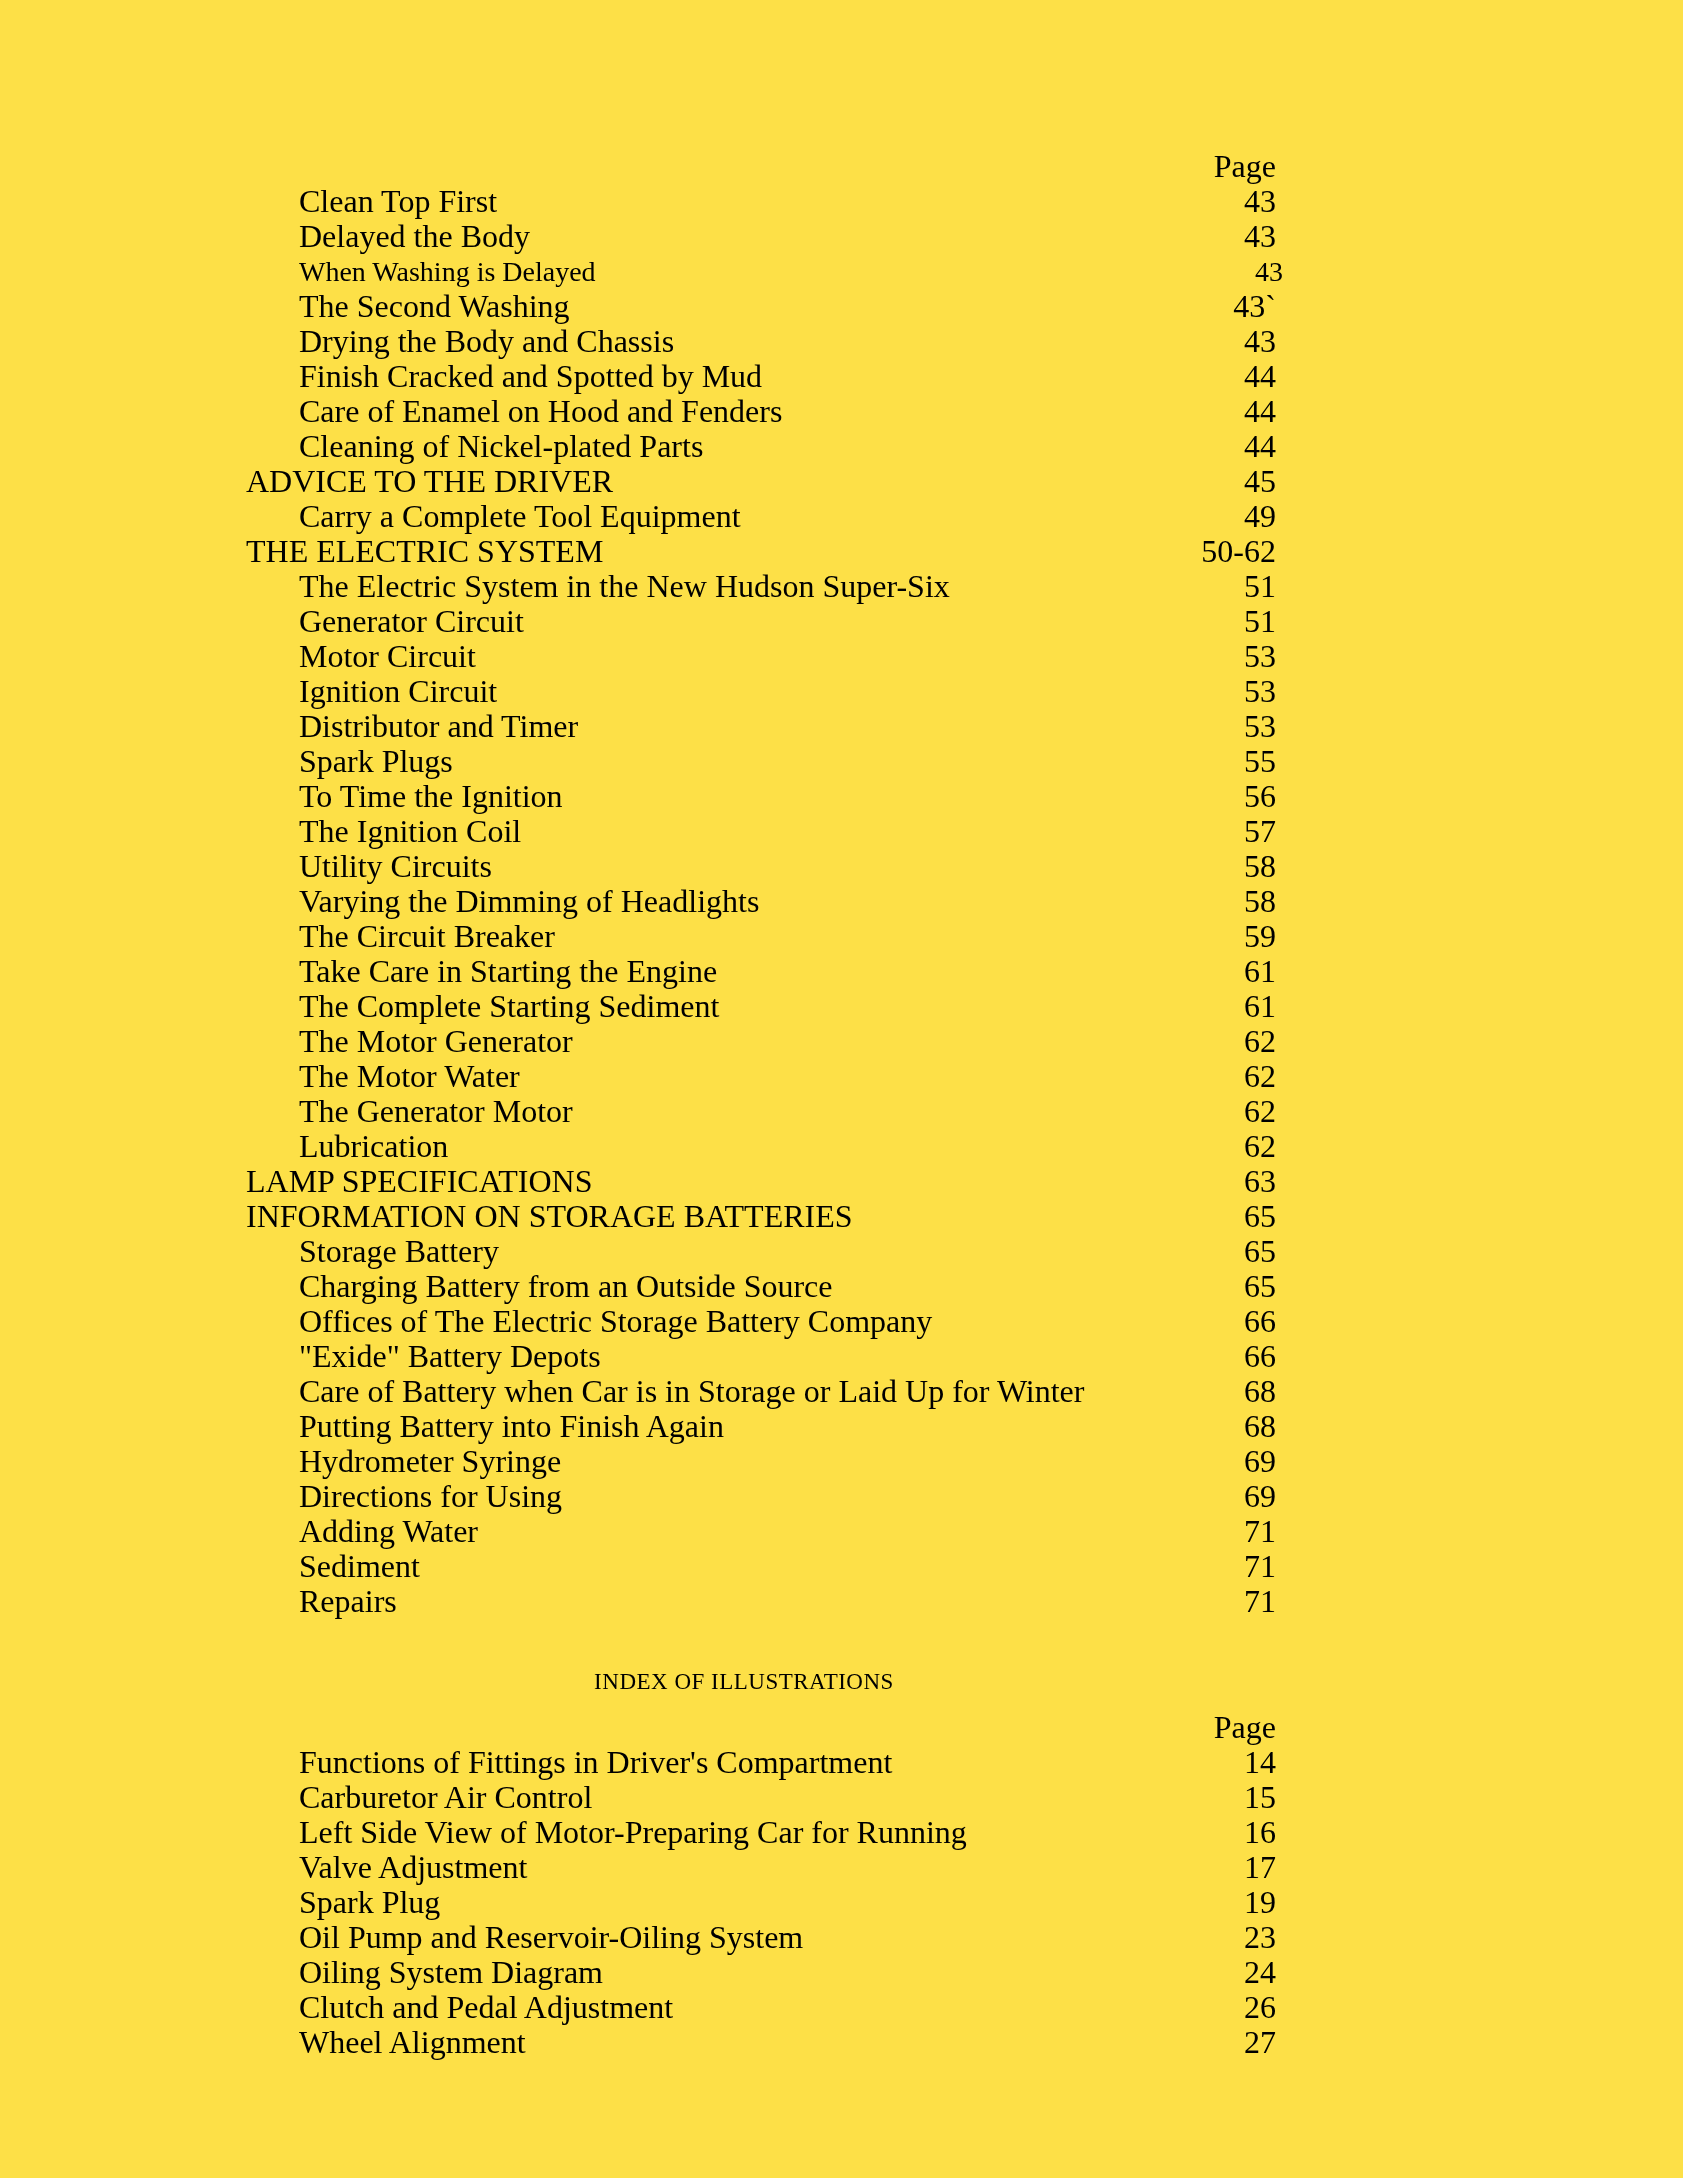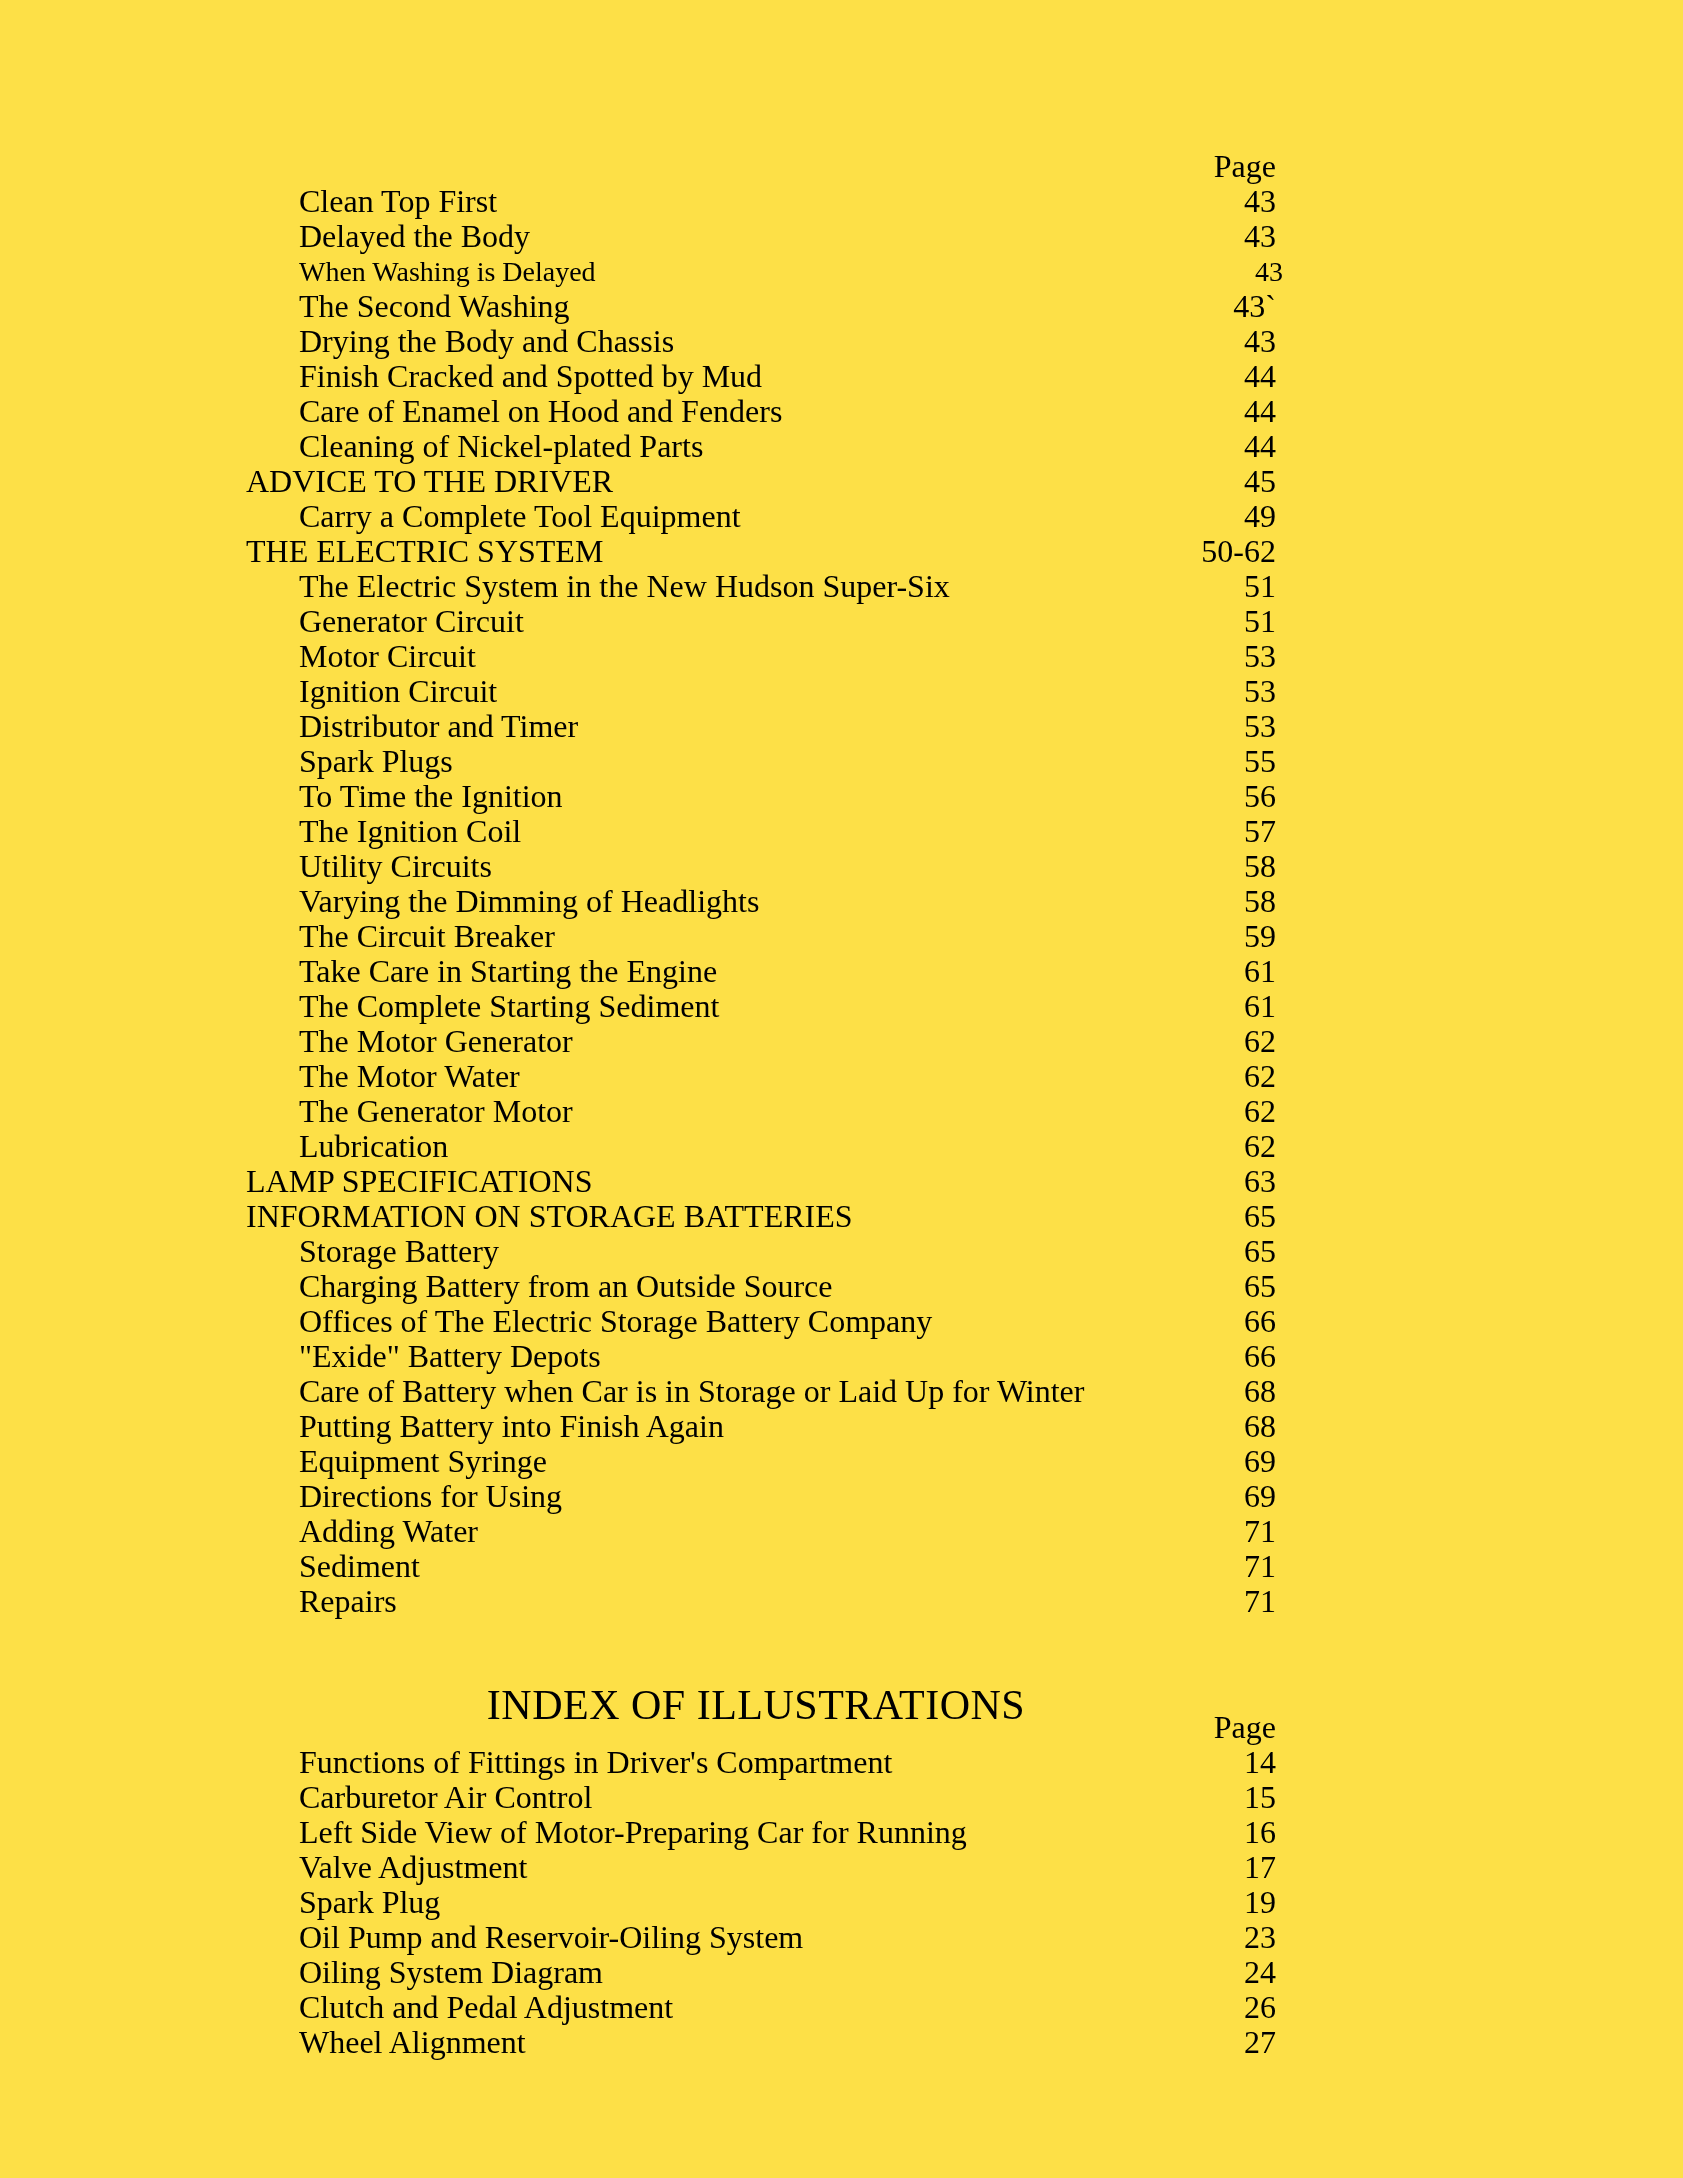--- a/index.html
+++ b/index.html
@@ -54,25 +54,25 @@
   }
   .row.small .pagenum {
     margin-right: -7px;
   }
   
   #ill-title {
     position: absolute;
     top: 1669px;
     left: 744px;
     transform: translateX(-50%);
-    font-size: 42px;
+    font-size: 23px;
     font-weight: normal;
     letter-spacing: 0.5px;
     white-space: nowrap;
-    margin: 12px;
+    margin: 0;
   }
   #ill-block {
     position: absolute;
     left: 246px;
     top: 1710px;
     width: 1030px;
   }
 </style>
 </head>
 <body>
@@ -220,21 +220,21 @@
         </div>
         <div class="row indent">
           <span class="label">Care of Battery when Car is in Storage or Laid Up for Winter</span>
           <span class="pagenum">68</span>
         </div>
         <div class="row indent">
           <span class="label">Putting Battery into Finish Again</span>
           <span class="pagenum">68</span>
         </div>
         <div class="row indent">
-          <span class="label">Equipment Syringe</span>
+          <span class="label">Hydrometer Syringe</span>
           <span class="pagenum">69</span>
         </div>
         <div class="row indent">
           <span class="label">Directions for Using</span>
           <span class="pagenum">69</span>
         </div>
         <div class="row indent">
           <span class="label">Adding Water</span>
           <span class="pagenum">71</span>
         </div>

